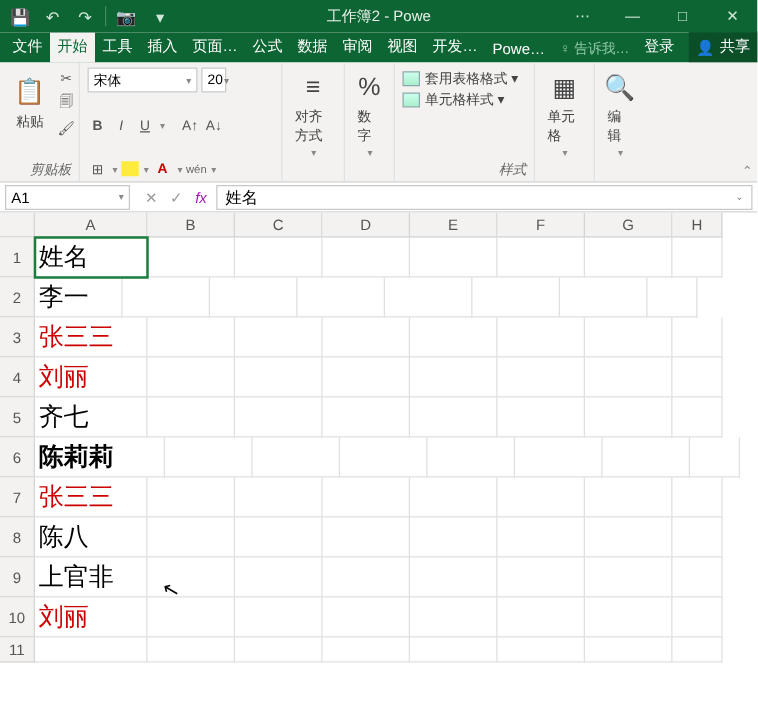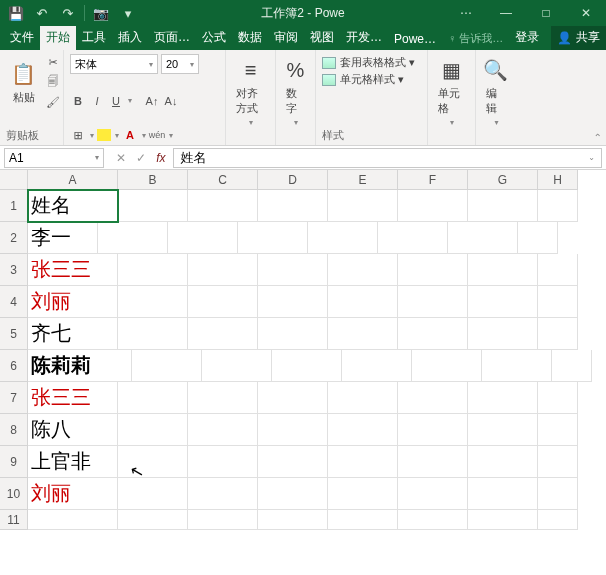--- a/index.html
+++ b/index.html
@@ -12,39 +12,39 @@
   .winctrl { margin-left: auto; display: flex; }
   .winctrl .ic { width: 40px; height: 26px; display: flex; align-items: center; justify-content: center; color: #d0e8d8; font-size: 12px; }
   .tabs { background: #0e6534; height: 24px; display: flex; align-items: flex-end; padding-left: 4px; color: #fff; font-size: 12px; }
   .tab { padding: 4px 6px; cursor: pointer; white-space: nowrap; }
   .tab.active { background: #f3f2f1; color: #0e6534; }
   .tabs .tell { color: #8fc7a8; padding: 4px 6px; font-size: 11px; }
   .tabs .login { color: #fff; padding: 4px 6px; }
   .tabs .share { background: #0b4f29; color: #fff; padding: 4px 6px; display: flex; align-items: center; gap: 4px; margin-left: auto; }
   .ribbon { background: #f3f2f1; height: 96px; border-bottom: 1px solid #d4d4d4; display: flex; position: relative; }
   .group { border-right: 1px solid #e1e1e1; padding: 4px 6px 2px 6px; display: flex; flex-direction: column; justify-content: space-between; }
-  .group .gtitle { text-align: left; font-size: 11px; color: #666; padding-top: 2px; }
+  .group .gtitle { text-align: right; font-size: 11px; color: #666; padding-top: 2px; font-style: italic; }
   .big-btn { display: flex; flex-direction: column; align-items: center; gap: 2px; font-size: 11px; color: #444; padding: 2px 4px; }
   .big-btn .ico { width: 28px; height: 28px; display: flex; align-items: center; justify-content: center; font-size: 20px; }
   .row { display: flex; align-items: center; gap: 3px; }
   .fontname { width: 88px; height: 20px; border: 1px solid #c8c8c8; background: #fff; font-size: 11px; padding: 0 4px; display: flex; align-items: center; justify-content: space-between; }
-  .fontsize { width: 38px; height: 20px; border: 1px solid #c8c8c8; background: #fff; font-size: 11px; padding: 0 4px; display: flex; align-items: center; justify-content: space-between; }
+  .fontsize { width: 20px; height: 20px; border: 1px solid #c8c8c8; background: #fff; font-size: 11px; padding: 0 4px; display: flex; align-items: center; justify-content: space-between; }
   .tiny { width: 16px; height: 16px; display: flex; align-items: center; justify-content: center; font-size: 11px; color: #555; border: 1px solid transparent; }
   .b { font-weight: bold; }
   .i { font-style: italic; }
   .u { text-decoration: underline; }
   .red { color: #cc0000; }
   .dd { font-size: 8px; color: #888; margin-left: 1px; }
   .styles-list { font-size: 11px; color: #444; }
   .styles-list .srow { display: flex; align-items: center; gap: 4px; padding: 1px 0; white-space: nowrap; }
   .srow .sic { width: 14px; height: 12px; border: 1px solid #8aa; background: linear-gradient(#cfe, #aec); }
   .namebar { height: 24px; border-bottom: 1px solid #d4d4d4; display: flex; align-items: center; background: #fff; }
   .namebox { width: 100px; height: 20px; border: 1px solid #c8c8c8; margin: 0 4px; display: flex; align-items: center; justify-content: space-between; padding: 0 4px; font-size: 12px; }
   .fx-btns { display: flex; align-items: center; gap: 10px; padding: 0 8px; color: #999; font-size: 12px; }
-  .fx-btns .fx { font-style: italic; color: #7f1d1d; }
+  .fx-btns .fx { font-style: italic; color: #a21caf; }
   .formula { flex: 1; height: 20px; border: 1px solid #c8c8c8; margin-right: 4px; display: flex; align-items: center; padding: 0 6px; font-size: 13px; justify-content: space-between; }
   .grid-wrap { position: relative; height: 405px; overflow: hidden; }
   .corner { position: absolute; left: 0; top: 0; width: 28px; height: 20px; background: #f3f2f1; border-right: 1px solid #d4d4d4; border-bottom: 1px solid #d4d4d4; }
   .colheads { position: absolute; left: 28px; top: 0; height: 20px; display: flex; }
   .ch { background: #f3f2f1; border-right: 1px solid #d4d4d4; border-bottom: 1px solid #d4d4d4; text-align: center; font-size: 12px; color: #555; line-height: 20px; }
   .rowheads { position: absolute; left: 0; top: 20px; width: 28px; }
   .rh { background: #f3f2f1; border-right: 1px solid #d4d4d4; border-bottom: 1px solid #d4d4d4; text-align: center; font-size: 12px; color: #555; }
   .cells { position: absolute; left: 28px; top: 20px; }
   .crow { display: flex; }
   .cell { border-right: 1px solid #e0e0e0; border-bottom: 1px solid #e0e0e0; font-family: SimSun, "宋体", serif; font-size: 20px; padding: 2px 3px; display: flex; align-items: center; overflow: visible; white-space: nowrap; }

